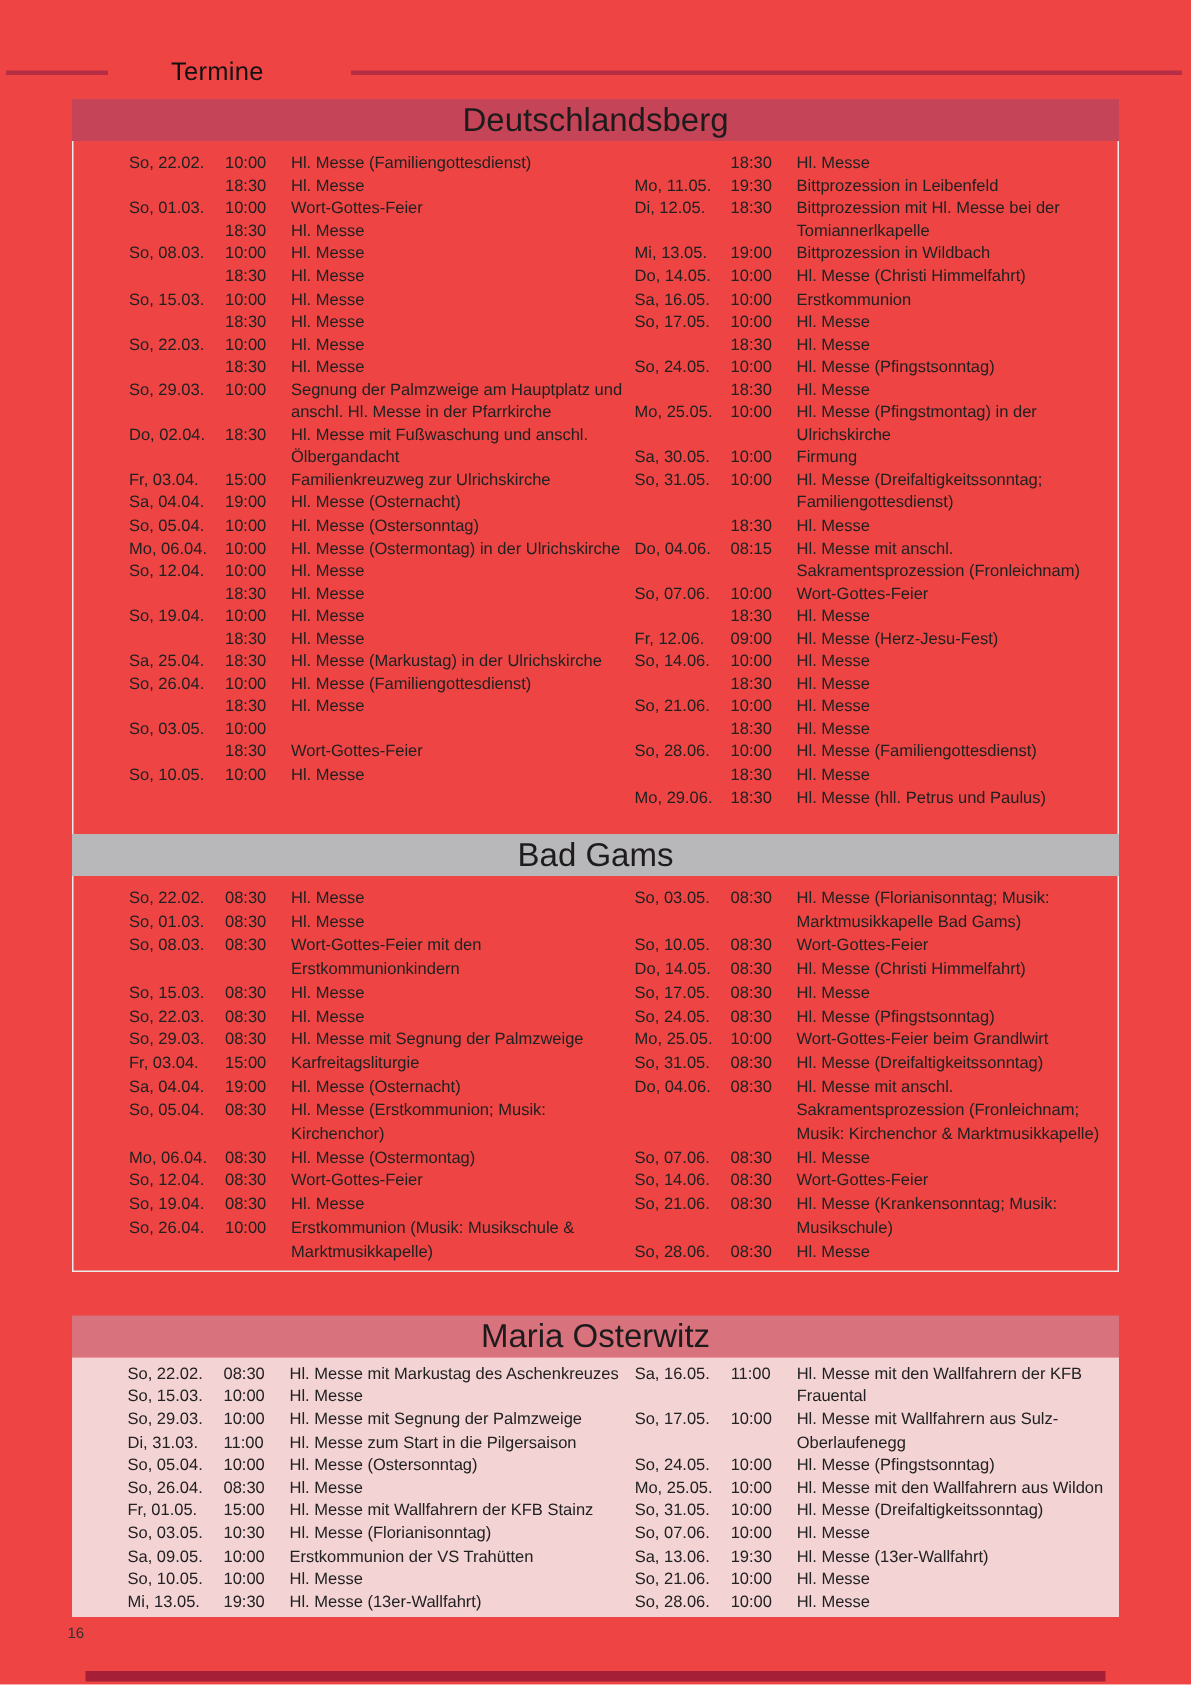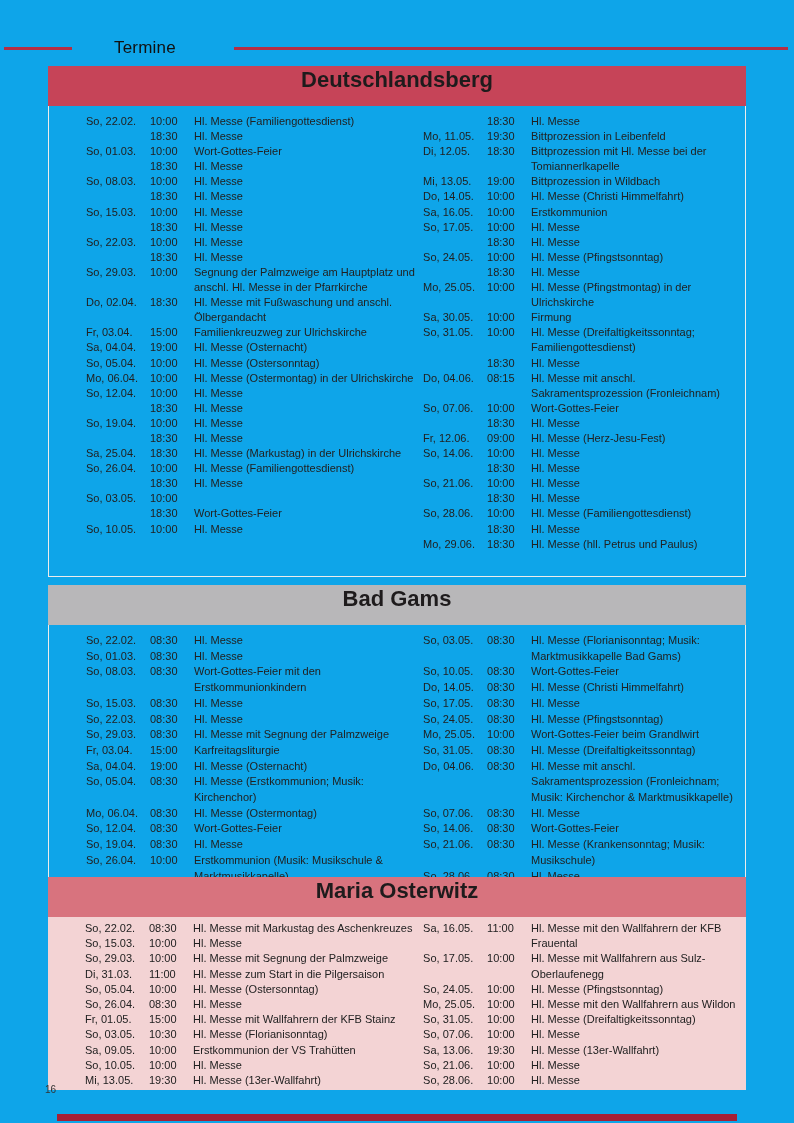--- a/index.html
+++ b/index.html
@@ -4,21 +4,21 @@
 <style>
   html, body {
     margin: 0;
     padding: 0;
     background: #ffffff;
   }
   .page {
     position: relative;
     width: 794px;
     height: 1123px;
-    background: #0ea5e9;
+    background: #ef4444;
     font-family: "Liberation Sans", sans-serif;
     color: #212121;
     overflow: hidden;
   }
   
   .top-rule {
     position: absolute;
     top: 38px;
     left: 4px;
     right: 6px;
@@ -39,28 +39,28 @@
     margin-left: 42px;
     letter-spacing: 0.2px;
   }
   
   .sec {
     position: absolute;
     left: 48px;
     width: 698px;
   }
   .sec-dberg  { top: 66px; }
-  .sec-badgams{ top: 585px; }
+  .sec-badgams{ top: 556px; }
   .sec-mo     { top: 877px; }
   .banner {
-    height: 40px;
+    height: 28px;
     line-height: 28px;
     text-align: center;
     font-size: 22px;
-    font-weight: 700;
+    font-weight: 400;
     color: #1e1b1c;
   }
   .banner-red  { background: #c64458; }
   .banner-gray { background: #b8b7b9; }
   .banner-pink { background: #d8737e; }
   .body {
     display: flex;
     box-sizing: border-box;
     padding: 8px 6px 8px 9px;
   }

